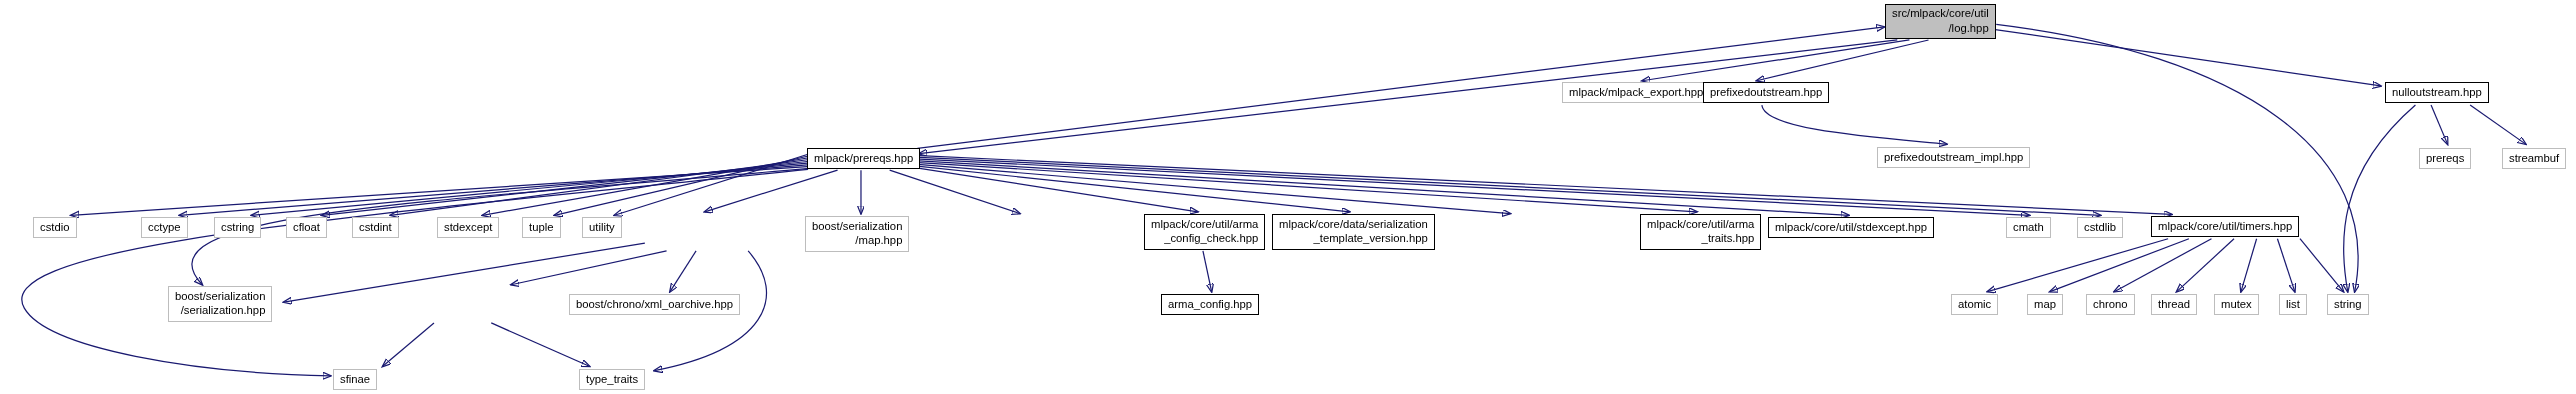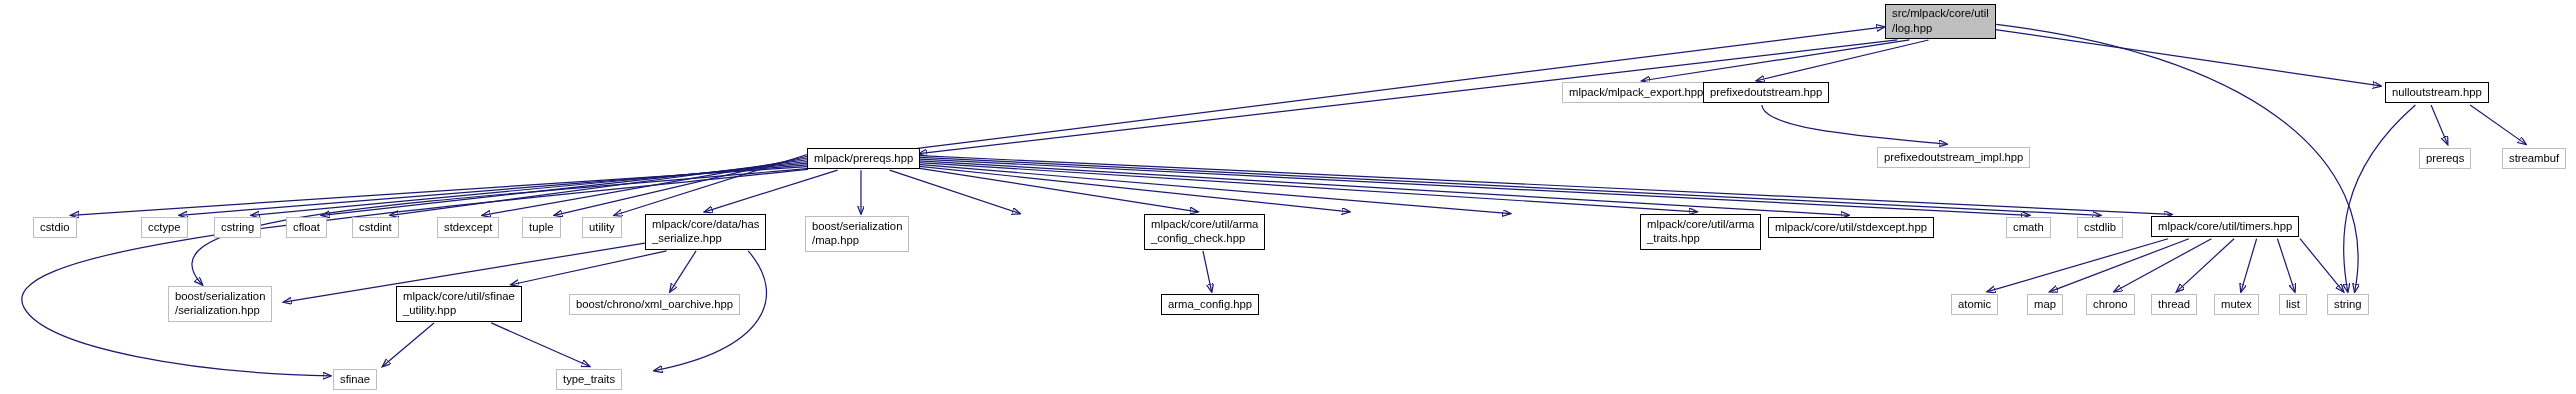--- a/index.html
+++ b/index.html
@@ -4,21 +4,21 @@
 <style>
   html,body{margin:0;padding:0;background:#fff}
   .canvas{
     position:relative;width:2576px;height:395px;background:#ffffff;overflow:hidden;
     font-family:"Liberation Sans","DejaVu Sans",sans-serif;font-size:11.3px;color:#000;
   }
   svg.edges{position:absolute;left:0;top:0;width:2576px;height:395px;pointer-events:none}
   svg.edges path{fill:none;stroke:#191970;stroke-width:1.4px}
   .node{
     position:absolute;background:#ffffff;border:0.9px solid #bdbdbd;
-    padding:1.7px 6px 2.6px 6px;text-align:left;white-space:pre-line;line-height:1.3;
+    padding:1.7px 6px 2.6px 6px;text-align:right;white-space:pre-line;line-height:1.3;
   }
   .node.doc{border:1.3px solid #000000}
   .node.root{background:#bfbfbf;border:1.3px solid #000000;font-weight:normal}
 </style>
 </head>
 <body>
 
 <div class="canvas">
 
   <svg class="edges" viewBox="0 0 2968 455">
@@ -87,44 +87,42 @@
   <div class="node" style="left:2502px;top:148px">streambuf</div>
 
   <div class="node" style="left:33px;top:217px">cstdio</div>
   <div class="node" style="left:141px;top:217px">cctype</div>
   <div class="node" style="left:214px;top:217px">cstring</div>
   <div class="node" style="left:286px;top:217px">cfloat</div>
   <div class="node" style="left:352px;top:217px">cstdint</div>
   <div class="node" style="left:437px;top:217px">stdexcept</div>
   <div class="node" style="left:522px;top:217px">tuple</div>
   <div class="node" style="left:582px;top:217px">utility</div>
-  <div class="node doc" style="left:645px;top:214px">mlpack/core/data/has
-_serialize.hpp</div>
   <div class="node" style="left:805px;top:216px">boost/serialization
 /map.hpp</div>
   <div class="node doc" style="left:1144px;top:214px">mlpack/core/util/arma
 _config_check.hpp</div>
+  <div class="node doc" style="left:1272px;top:214px">mlpack/core/data/serialization
+_template_version.hpp</div>
   <div class="node doc" style="left:1640px;top:214px">mlpack/core/util/arma
 _traits.hpp</div>
   <div class="node doc" style="left:1768px;top:217px">mlpack/core/util/stdexcept.hpp</div>
   <div class="node" style="left:2006px;top:217px">cmath</div>
   <div class="node" style="left:2077px;top:217px">cstdlib</div>
   <div class="node doc" style="left:2151px;top:216px">mlpack/core/util/timers.hpp</div>
 
   <div class="node" style="left:168px;top:286px">boost/serialization
 /serialization.hpp</div>
-  <div class="node doc" style="left:396px;top:286px">mlpack/core/util/sfinae
-_utility.hpp</div>
   <div class="node" style="left:569px;top:294px">boost/chrono/xml_oarchive.hpp</div>
   <div class="node doc" style="left:1161px;top:294px">arma_config.hpp</div>
   <div class="node" style="left:1951px;top:294px">atomic</div>
   <div class="node" style="left:2027px;top:294px">map</div>
   <div class="node" style="left:2086px;top:294px">chrono</div>
   <div class="node" style="left:2151px;top:294px">thread</div>
   <div class="node" style="left:2214px;top:294px">mutex</div>
   <div class="node" style="left:2279px;top:294px">list</div>
   <div class="node" style="left:2327px;top:294px">string</div>
 
   <div class="node" style="left:333px;top:369px">sfinae</div>
-  <div class="node" style="left:556px;top:369px">type_traits</div>
+  <div class="node" style="left:579px;top:369px">type_traits</div>
 
 </div>
 
 
 </body></html>

